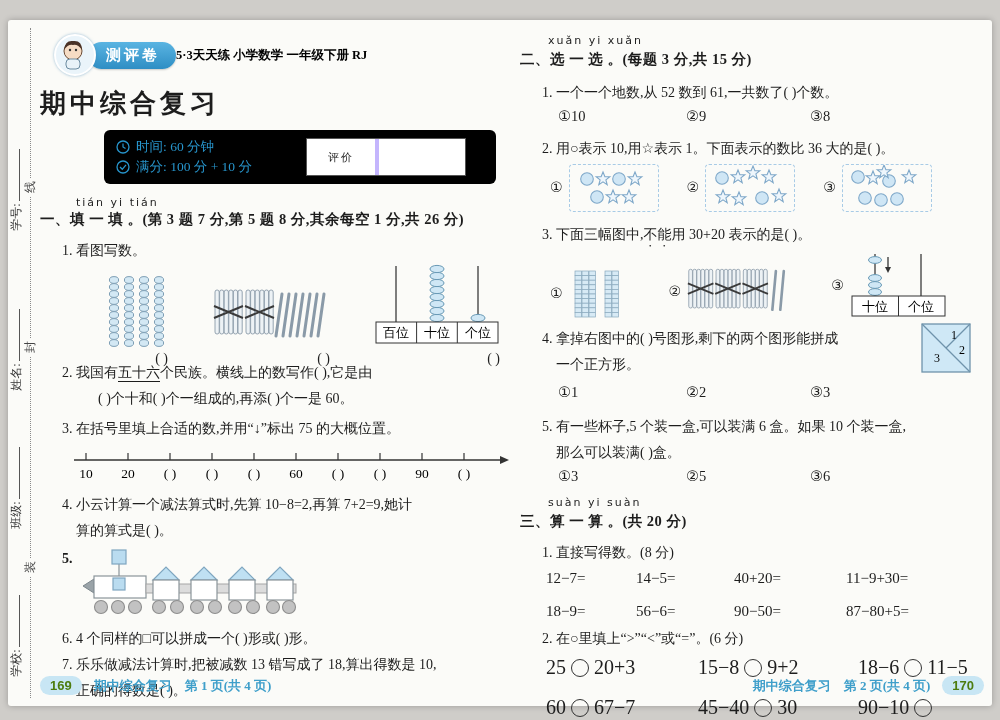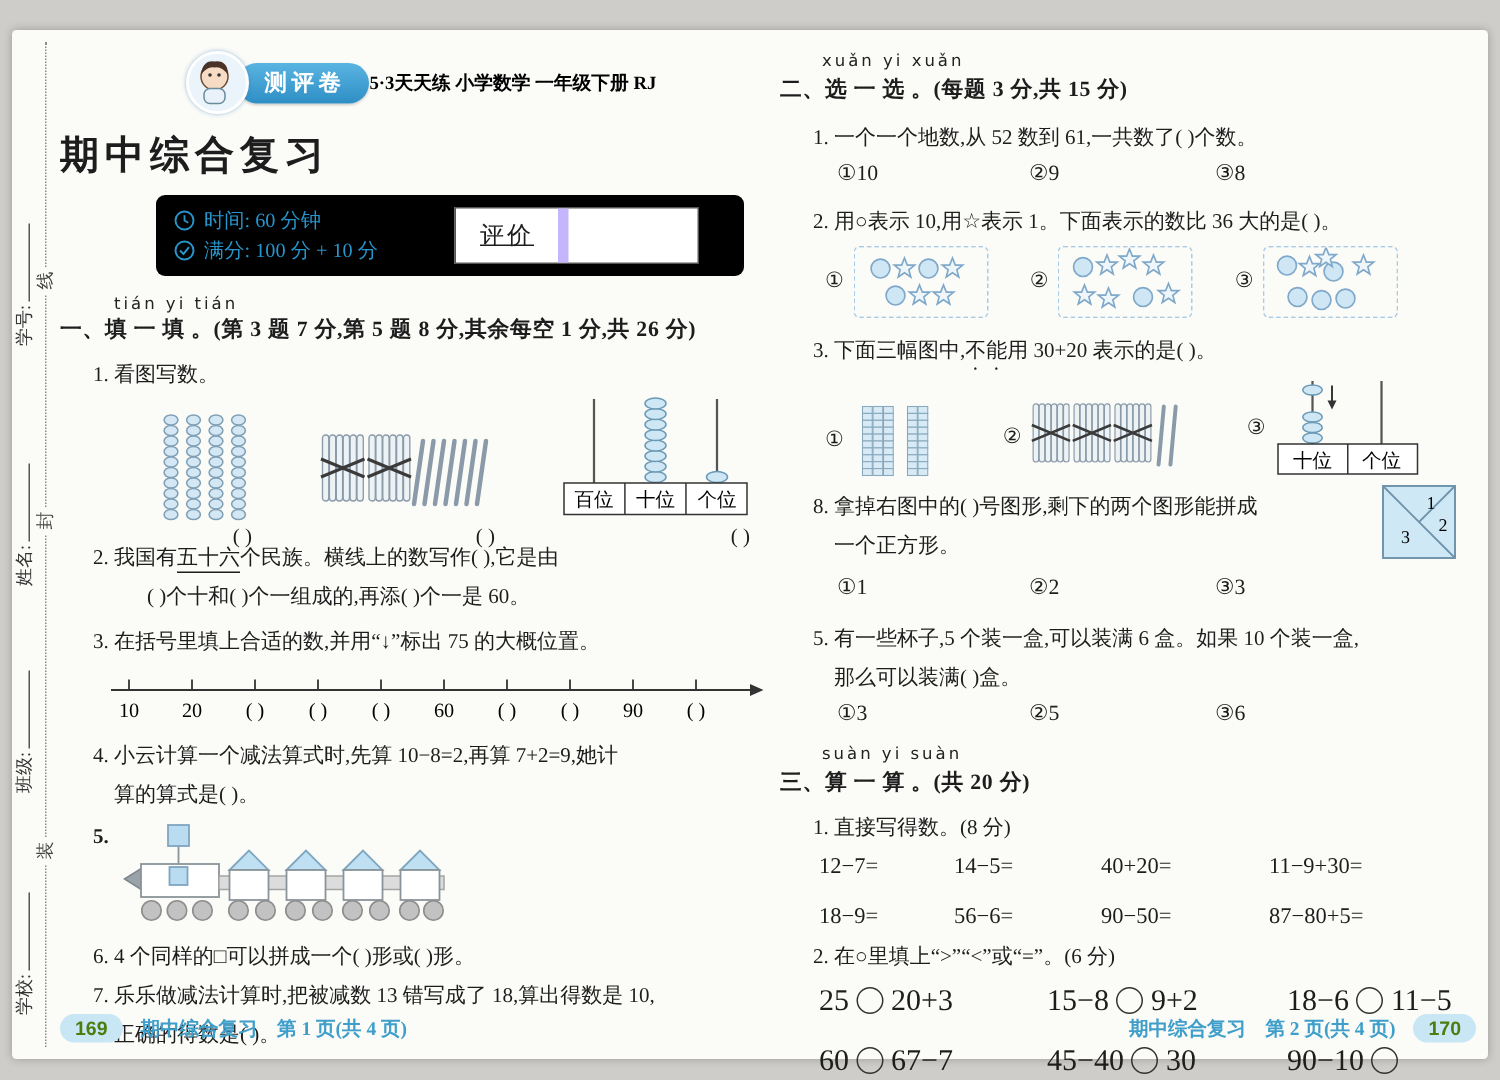--- a/index.html
+++ b/index.html
@@ -13,35 +13,35 @@
            font-size:12px;color:#333;text-align:center;white-space:nowrap;}
   .m-line{display:inline-block;width:52px;border-bottom:1px solid #555;height:12px;margin-left:2px;}
   .seal-char{position:absolute;left:13px;width:18px;height:18px;line-height:18px;text-align:center;
              background:#fbfbf8;transform:rotate(-90deg);font-size:12px;color:#444;}
   
   .pg{position:absolute;top:6px;height:676px;}
   .pg-left{left:32px;width:468px;}
   .pg-right{left:512px;width:464px;}
   .abs{position:absolute;}
   
-  .hdr-row{left:14px;right:0;top:8px;display:flex;justify-content:center;align-items:center;}
+  .hdr-row{left:14px;right:0;top:8px;display:flex;justify-content:flex-start;align-items:center;}
   .badge-wrap{display:flex;align-items:center;}
   .avatar{width:38px;height:38px;border-radius:50%;background:#eaf4fa;border:2px solid #fff;
           box-shadow:0 0 3px rgba(60,130,180,.5);z-index:2;overflow:hidden;}
   .badge-pill{margin-left:-8px;background:linear-gradient(#5ab4e2,#2e8ec4);color:#fff;
               font-family:"Liberation Sans",sans-serif;font-weight:bold;font-size:15px;
               letter-spacing:3px;padding:4px 16px 4px 18px;border-radius:14px;box-shadow:0 1px 2px rgba(0,0,0,.2);}
   .brand{font-family:Liberation Serif, serif;font-weight:bold;font-size:12.5px;color:#000000;}
   .title{left:0;right:0;top:60px;text-align:left;font-size:26px;font-weight:bold;letter-spacing:4px;}
   .info-box{left:64px;top:104px;width:392px;height:54px;background:#000000;border-radius:6px;
             padding:7px 12px;box-sizing:border-box;}
   .info-line{font-size:13.5px;color:#2795cc;height:20px;display:flex;align-items:center;gap:6px;}
   .eval-table{position:absolute;right:42px;top:112px;display:flex;background:#fff;border:1px solid #555;height:36px;}
-  .eval-cell1{width:68px;border-right:7px solid #c4b5fd;display:flex;align-items:center;justify-content:center;
-              font-size:16px;letter-spacing:2px;text-decoration:underline;}
+  .eval-cell1{width:68px;border-right:4px solid #c4b5fd;display:flex;align-items:center;justify-content:center;
+              font-size:11px;letter-spacing:2px;}
   .eval-cell2{width:86px;}
   
   .pinyin{font-family:"DejaVu Sans",sans-serif;font-size:11px;color:#222;letter-spacing:2px;}
   .sec-head{font-weight:bold;font-size:14.5px;letter-spacing:.5px;}
   .q{font-size:14px;line-height:26px;}
   .q .ind{display:block;padding-left:36px;}
   .u{border-bottom:1px solid #1d1d1d;padding-bottom:1px;}
   .em-dots{text-emphasis:filled dot;-webkit-text-emphasis:filled dot;
            text-emphasis-position:under left;-webkit-text-emphasis-position:under;}
   .opts{display:grid;grid-template-columns:128px 124px auto;margin-left:38px;font-size:14.5px;}
@@ -419,21 +419,21 @@
             <polygon points="35,15 41,15 38,21" fill="#333"></polygon>
             <rect x="2" y="44" width="93" height="20" fill="#fff" stroke="#333"></rect>
             <line x1="48.5" y1="44" x2="48.5" y2="64" stroke="#333"></line>
             <text x="25" y="59" font-size="13" text-anchor="middle">十位</text>
             <text x="71" y="59" font-size="13" text-anchor="middle">个位</text>
           </svg>
         </div>
       </div>
 
       <div class="abs q" style="left:22px;top:300px;width:380px">
-        <span>8. 拿掉右图中的(      )号图形,剩下的两个图形能拼成</span>
+        <span>4. 拿掉右图中的(      )号图形,剩下的两个图形能拼成</span>
         <span class="ind" style="padding-left:14px">一个正方形。</span>
       </div>
       <svg class="abs" style="left:400px;top:296px" width="54" height="54" viewBox="0 0 54 54">
         <rect x="2" y="2" width="48" height="48" fill="#cfe8f6" stroke="#6f93ab" stroke-width="1.3"></rect>
         <line x1="2" y1="2" x2="50" y2="50" stroke="#6f93ab" stroke-width="1.2"></line>
         <line x1="50" y1="2" x2="26" y2="26" stroke="#6f93ab" stroke-width="1.2"></line>
         <text x="31" y="17" font-size="12">1</text>
         <text x="39" y="32" font-size="12">2</text>
         <text x="14" y="40" font-size="12">3</text>
       </svg>

